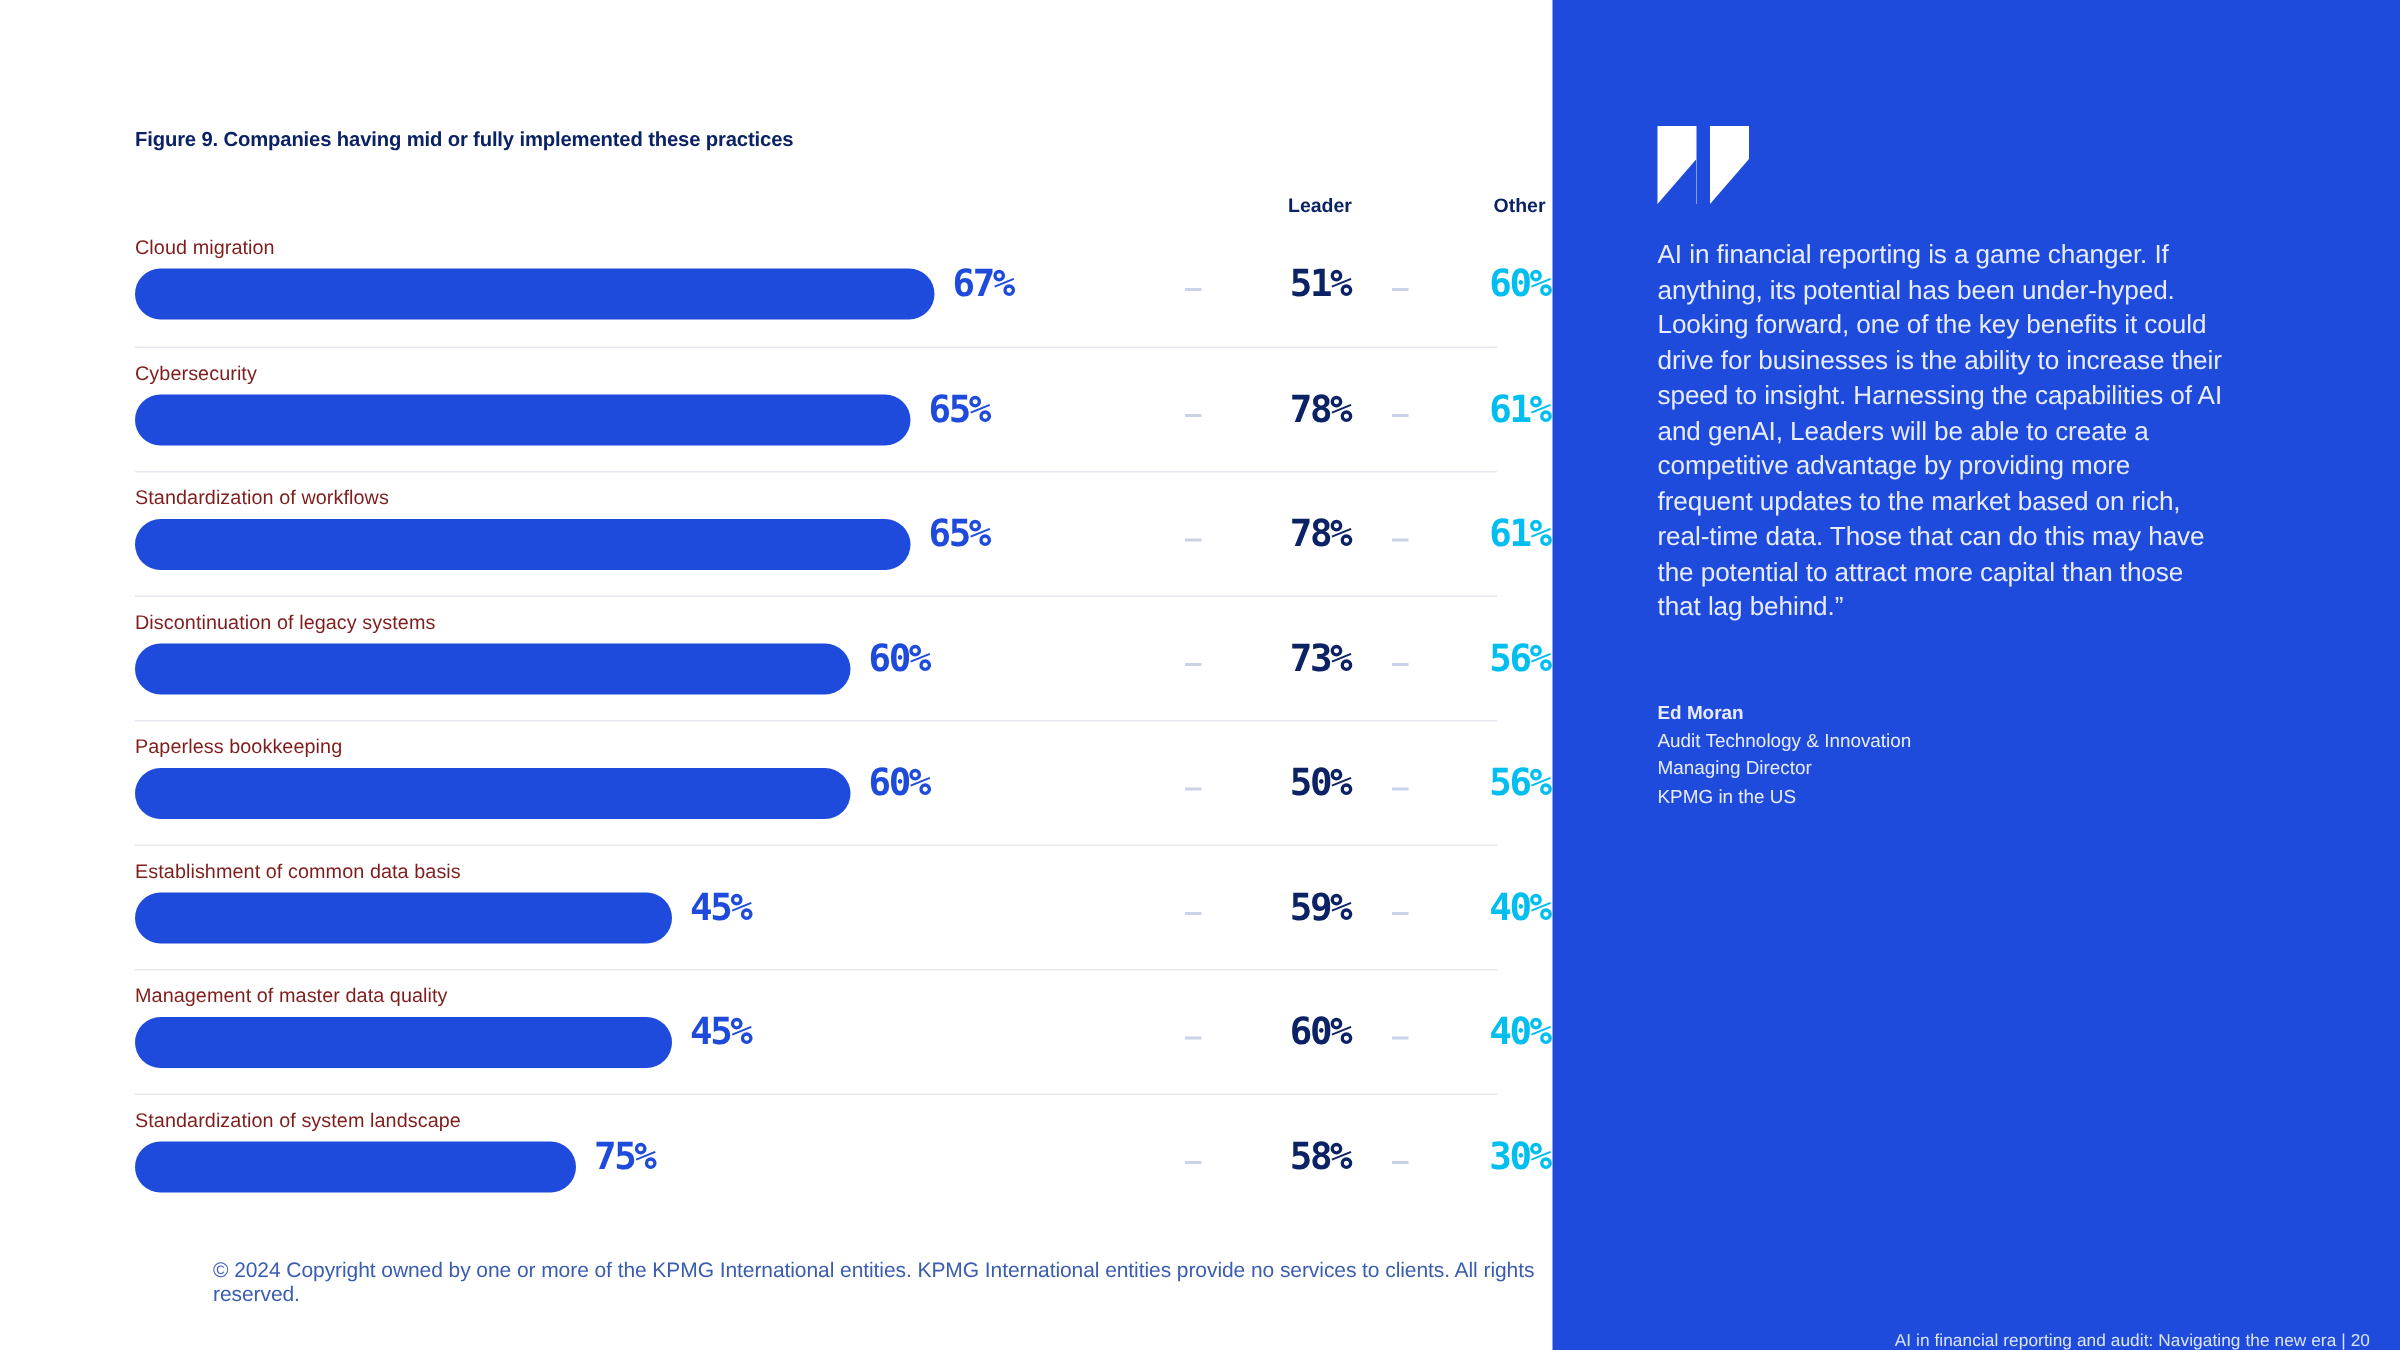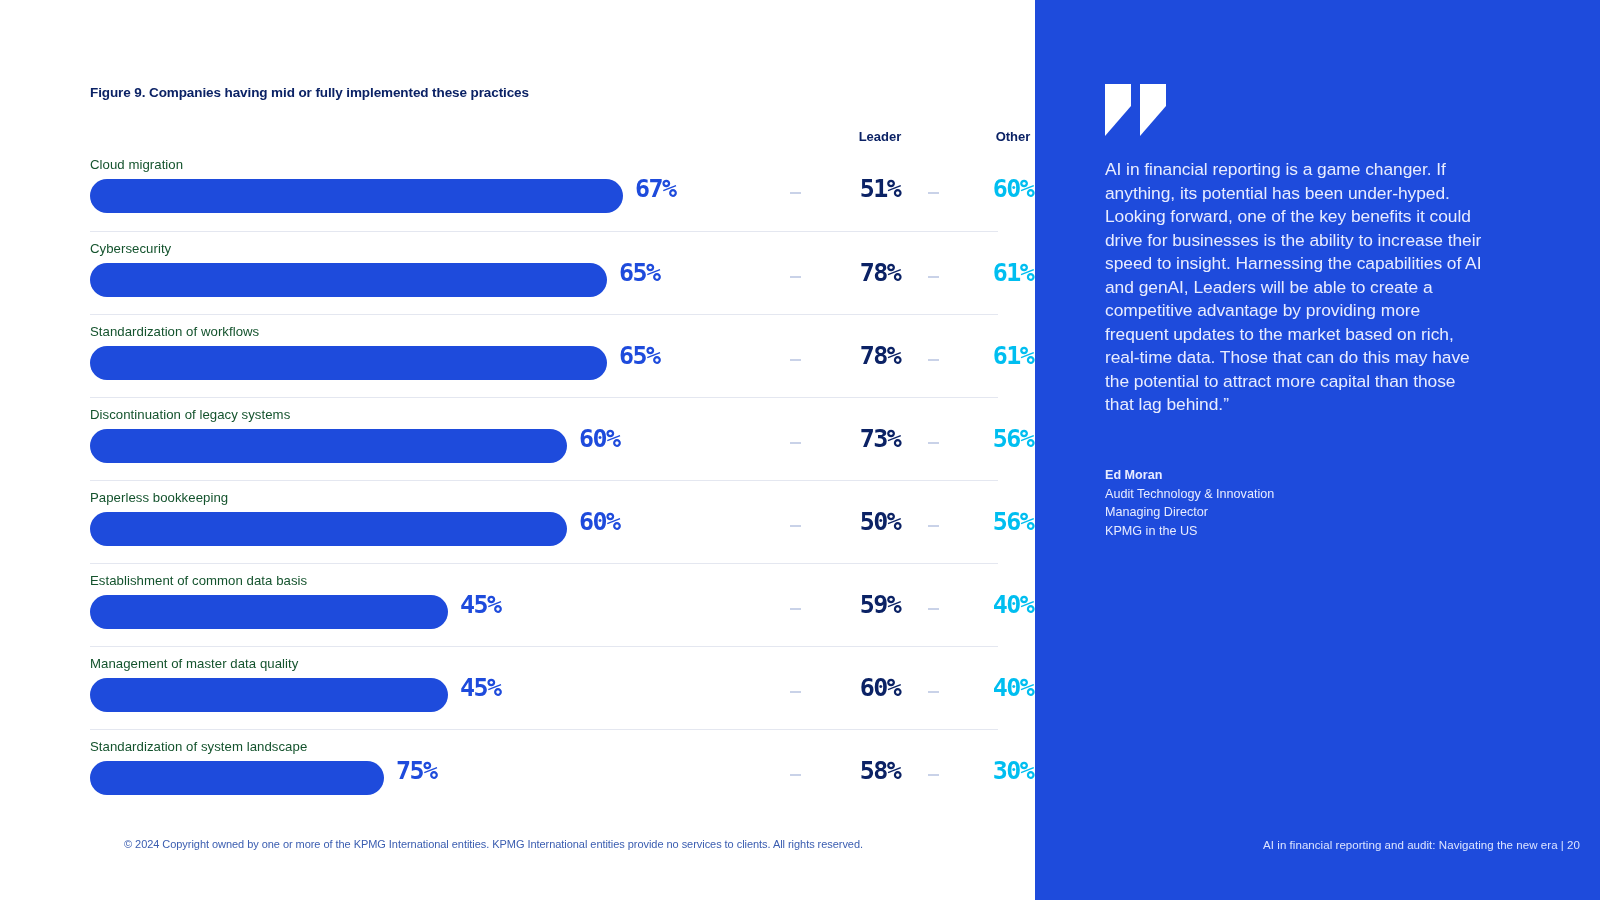--- a/index.html
+++ b/index.html
@@ -46,21 +46,21 @@
 
   .row {
     position:relative;
     border-top:1px solid #E4E7F0;
     height:83px;
   }
   .row:first-child { border-top:none; }
 
   .row-label {
     position:absolute; left:0; top:9px;
-    font-size:13.2px; color:#14532d; font-weight:400;
+    font-size:13.2px; color:#7f1d1d; font-weight:400;
     letter-spacing:0.05px; white-space:nowrap;
   }
 
   .bar-wrap {
     position:absolute; left:0; top:31px; height:34px;
   }
   .bar {
     height:34px; background:#1E4BDC; border-radius:17px;
   }
   .bar-value {
@@ -81,25 +81,25 @@
     position:absolute; top:26px; width:120px; text-align:center;
     font-family:"DejaVu Sans Mono", monospace;
     font-size:25px; font-weight:bold;
     letter-spacing:-1.6px;
   }
   .val.leader { left:730px; color:#0B2265; }
   .val.other  { left:863px; color:#00BEF0; }
 
   
   .left-footer {
-    position:absolute; left:80px; top:838px;
-    font-size:11px; color:#3A5DB0; letter-spacing:-0.05px;padding-left:44px;
+    position:absolute; left:98px; top:838px;
+    font-size:14px; color:#3A5DB0; letter-spacing:-0.05px;padding-left:44px;
   }
   .right-footer {
-    position:absolute; right:20px; top:839px;
+    position:absolute; right:20px; top:888px;
     font-size:11.5px; color:#DCE4FF; letter-spacing:0.05px;
     white-space:nowrap;
   }
 
   
   .quote-mark {
     position:absolute; left:1105px; top:84px;
     width:70px; height:58px;
   }
   .qm-bar {

